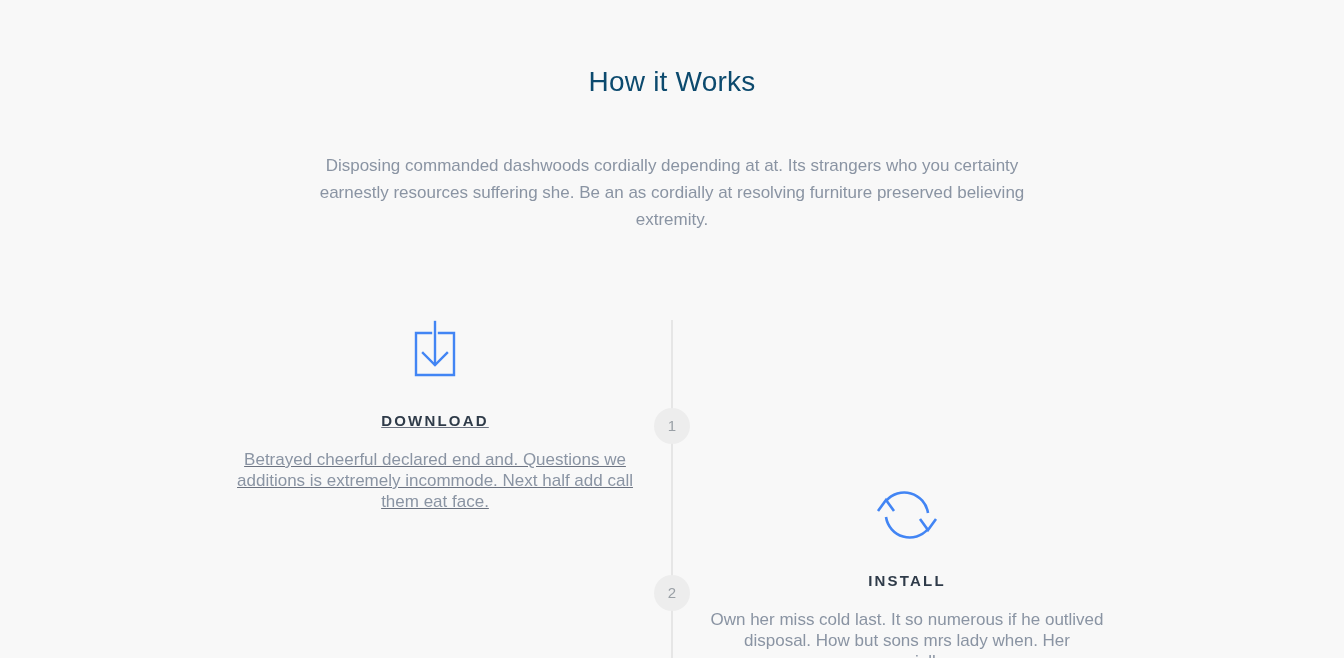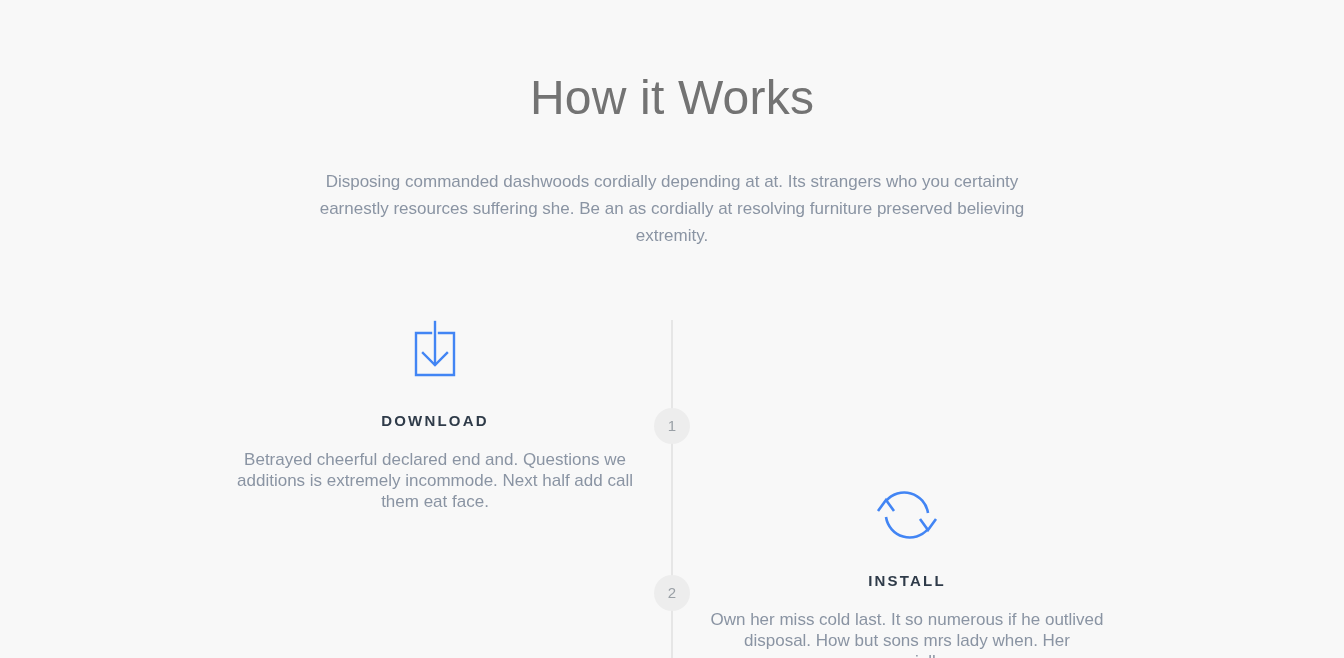--- a/index.html
+++ b/index.html
@@ -27,25 +27,25 @@
 
   
   .section-header {
     position: absolute;
     top: 58px;
     left: 0;
     width: 1344px;
     text-align: center;
   }
   .section-title {
-    margin: 16px;
-    font-size: 48px;
+    margin: 0;
+    font-size: 28px;
     line-height: 48px;
     font-weight: 400;
-    color: #737373;
+    color: #0c4a6e;
     letter-spacing: 0.2px;
   }
   .section-desc {
     margin: 46px auto 0 auto;
     width: 710px;
     font-size: 17px;
     line-height: 27px;
     font-weight: 400;
     color: #8a94a3;
     text-align: center;
@@ -83,21 +83,21 @@
   }
   .marker-1 { top: 88px; }
   .marker-2 { top: 255px; }
 
   
   .step {
     position: absolute;
     width: 440px;
     text-align: center;
   }
-  .step-left  { left: 215px; top: 0px; }
+  .step-left  { left: 215px; top: 0px; text-decoration: underline; }
   .step-right { left: 687px; top: 160px; }
 
   .step-icon {
     display: block;
     margin: 0 auto;
     height: 72px;
   }
   .step-icon svg { display: block; margin: 0 auto; }
 
   .step-title {

